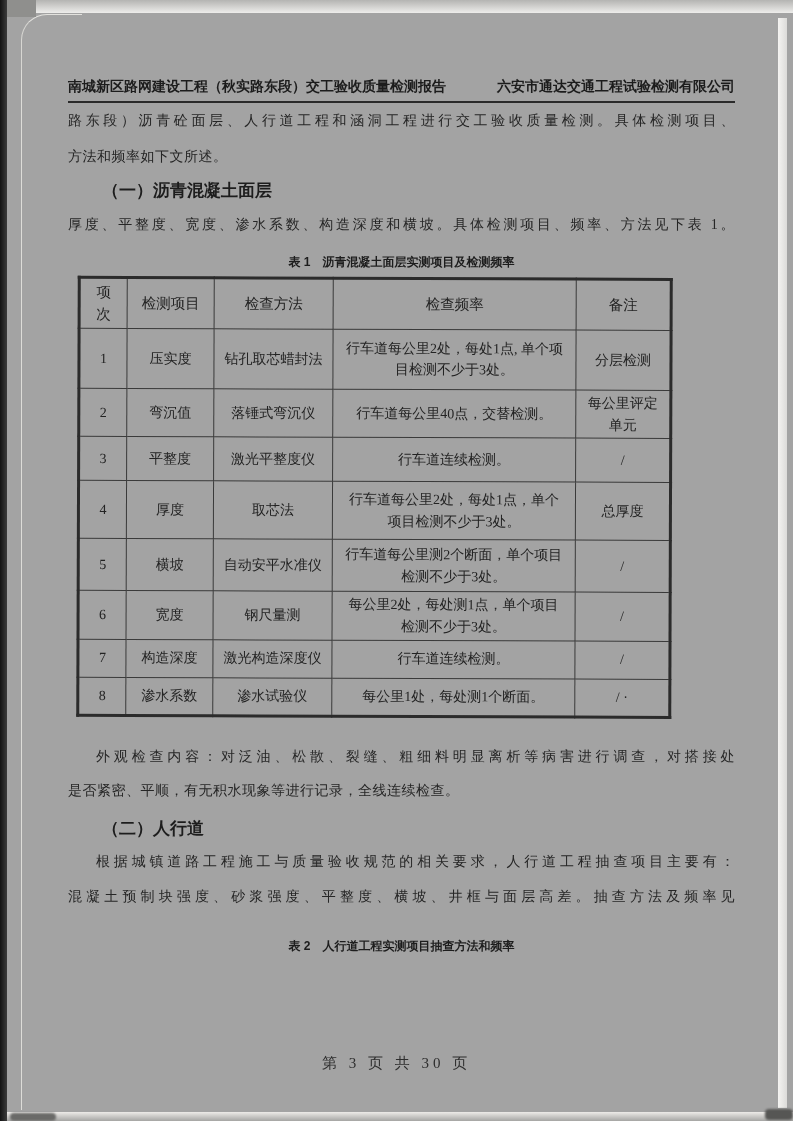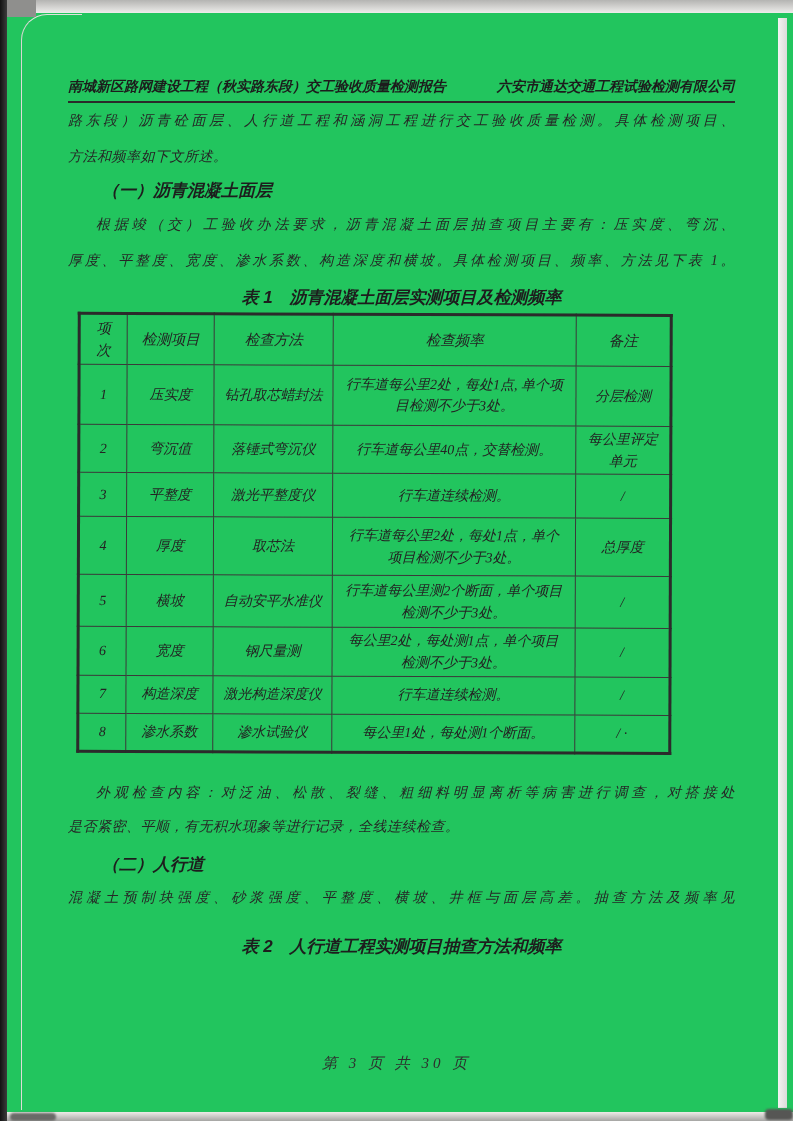--- a/index.html
+++ b/index.html
@@ -1,20 +1,19 @@
 <!DOCTYPE html>
 <html><head>
 <meta charset="utf-8">
 <style>
   html,body{margin:0;padding:0;background:#8e8e8e;}
   .scan-page{
     position:relative;width:793px;height:1121px;overflow:hidden;
-    background:#22c55e;color:#262626;
+    background:#a3a3a3;color:#262626;
     font-family:"Liberation Serif","DejaVu Serif",serif;
-    font-style:italic;
   }
   
   .edge-left-black{position:absolute;left:0;top:0;width:7px;height:1121px;
     background:linear-gradient(to right,#121212,#3c3c3c);z-index:5;}
   .edge-top-band{position:absolute;left:0;top:0;width:793px;height:13px;
     background:linear-gradient(to bottom,#b4b4b2,#eeedeb);z-index:4;}
   .corner-top-left{position:absolute;left:0;top:0;width:36px;height:17px;background:#8f8f8d;z-index:4;}
   .page-edge-curve{position:absolute;left:21px;top:14px;width:60px;height:70px;
     border-left:1px solid #d7d6d2;border-top:1px solid #e3e2de;border-top-left-radius:26px;z-index:3;}
   .page-edge-line{position:absolute;left:21px;top:70px;width:1px;height:1040px;background:#dddcd8;z-index:3;}
@@ -30,21 +29,21 @@
   .content{position:absolute;left:68px;top:78px;width:667px;z-index:2;}
   .doc-header{display:flex;justify-content:space-between;align-items:flex-end;
     border-bottom:2px solid #2a2a2a;padding-bottom:5px;
     font-family:"Liberation Sans","DejaVu Sans",sans-serif;font-weight:bold;font-size:14px;color:#1c1c1c;}
   .line{font-size:14px;line-height:36px;letter-spacing:0.5px;}
   .fill{text-align:justify;text-align-last:justify;}
   .indent{text-indent:2em;}
   .sec-heading{font-family:"Liberation Sans","DejaVu Sans",sans-serif;font-weight:bold;
     font-size:17px;line-height:32px;padding-left:2em;color:#1d1d1d;}
   .tbl-caption{font-family:"Liberation Sans","DejaVu Sans",sans-serif;font-weight:bold;
-    font-size:17px;text-align:center;color:#1d1d1d;}
+    font-size:12px;text-align:center;color:#1d1d1d;}
   .cap1{margin-top:6px;height:26px;line-height:26px;}
   .cap2{margin-top:18px;height:28px;line-height:28px;}
   
   .t1-wrap{margin:2px 0 0 9px;transform:rotate(0.2deg);}
   table.t1{border-collapse:collapse;width:592px;table-layout:fixed;
     border:3px solid #2b2b2b;background:transparent;}
   table.t1 th,table.t1 td{border:1px solid #3a3a3a;font-weight:normal;
     font-size:14px;text-align:center;vertical-align:middle;padding:2px 10px;
     line-height:1.55;color:#232323;}
   table.t1 thead th{font-size:14.5px;}
@@ -73,21 +72,20 @@
     <div class="doc-header">
       <span>南城新区路网建设工程（秋实路东段）交工验收质量检测报告</span>
       <span>六安市通达交通工程试验检测有限公司</span>
     </div>
 
     <div class="line fill">路东段）沥青砼面层、人行道工程和涵洞工程进行交工验收质量检测。具体检测项目、</div>
     <div class="line">方法和频率如下文所述。</div>
 
     <div class="sec-heading">（一）沥青混凝土面层</div>
 
-    <div class="line fill indent">根据竣（交）工验收办法要求，沥青混凝土面层抽查项目主要有：压实度、弯沉、</div>
     <div class="line fill">厚度、平整度、宽度、渗水系数、构造深度和横坡。具体检测项目、频率、方法见下表 1。</div>
 
     <div class="tbl-caption cap1">表 1　沥青混凝土面层实测项目及检测频率</div>
 
     <div class="t1-wrap">
       <table class="t1">
         <colgroup>
           <col style="width:48px">
             <col style="width:87px">
             <col style="width:119px">
@@ -162,20 +160,21 @@
           </tr>
         </tbody>
       </table>
     </div>
 
     <div class="line fill indent" style="margin-top:22px;line-height:34px;">外观检查内容：对泛油、松散、裂缝、粗细料明显离析等病害进行调查，对搭接处</div>
     <div class="line" style="line-height:34px;">是否紧密、平顺，有无积水现象等进行记录，全线连续检查。</div>
 
     <div class="sec-heading" style="margin-top:6px;line-height:30px;">（二）人行道</div>
 
+    <div class="line fill indent" style="line-height:35px;">根据城镇道路工程施工与质量验收规范的相关要求，人行道工程抽查项目主要有：</div>
     <div class="line fill" style="line-height:35px;">混凝土预制块强度、砂浆强度、平整度、横坡、井框与面层高差。抽查方法及频率见</div>
 
     <div class="tbl-caption cap2">表 2　人行道工程实测项目抽查方法和频率</div>
 
   </div>
 
   <div class="page-footer">第 3 页 共 30 页</div>
 
 </div>
 

